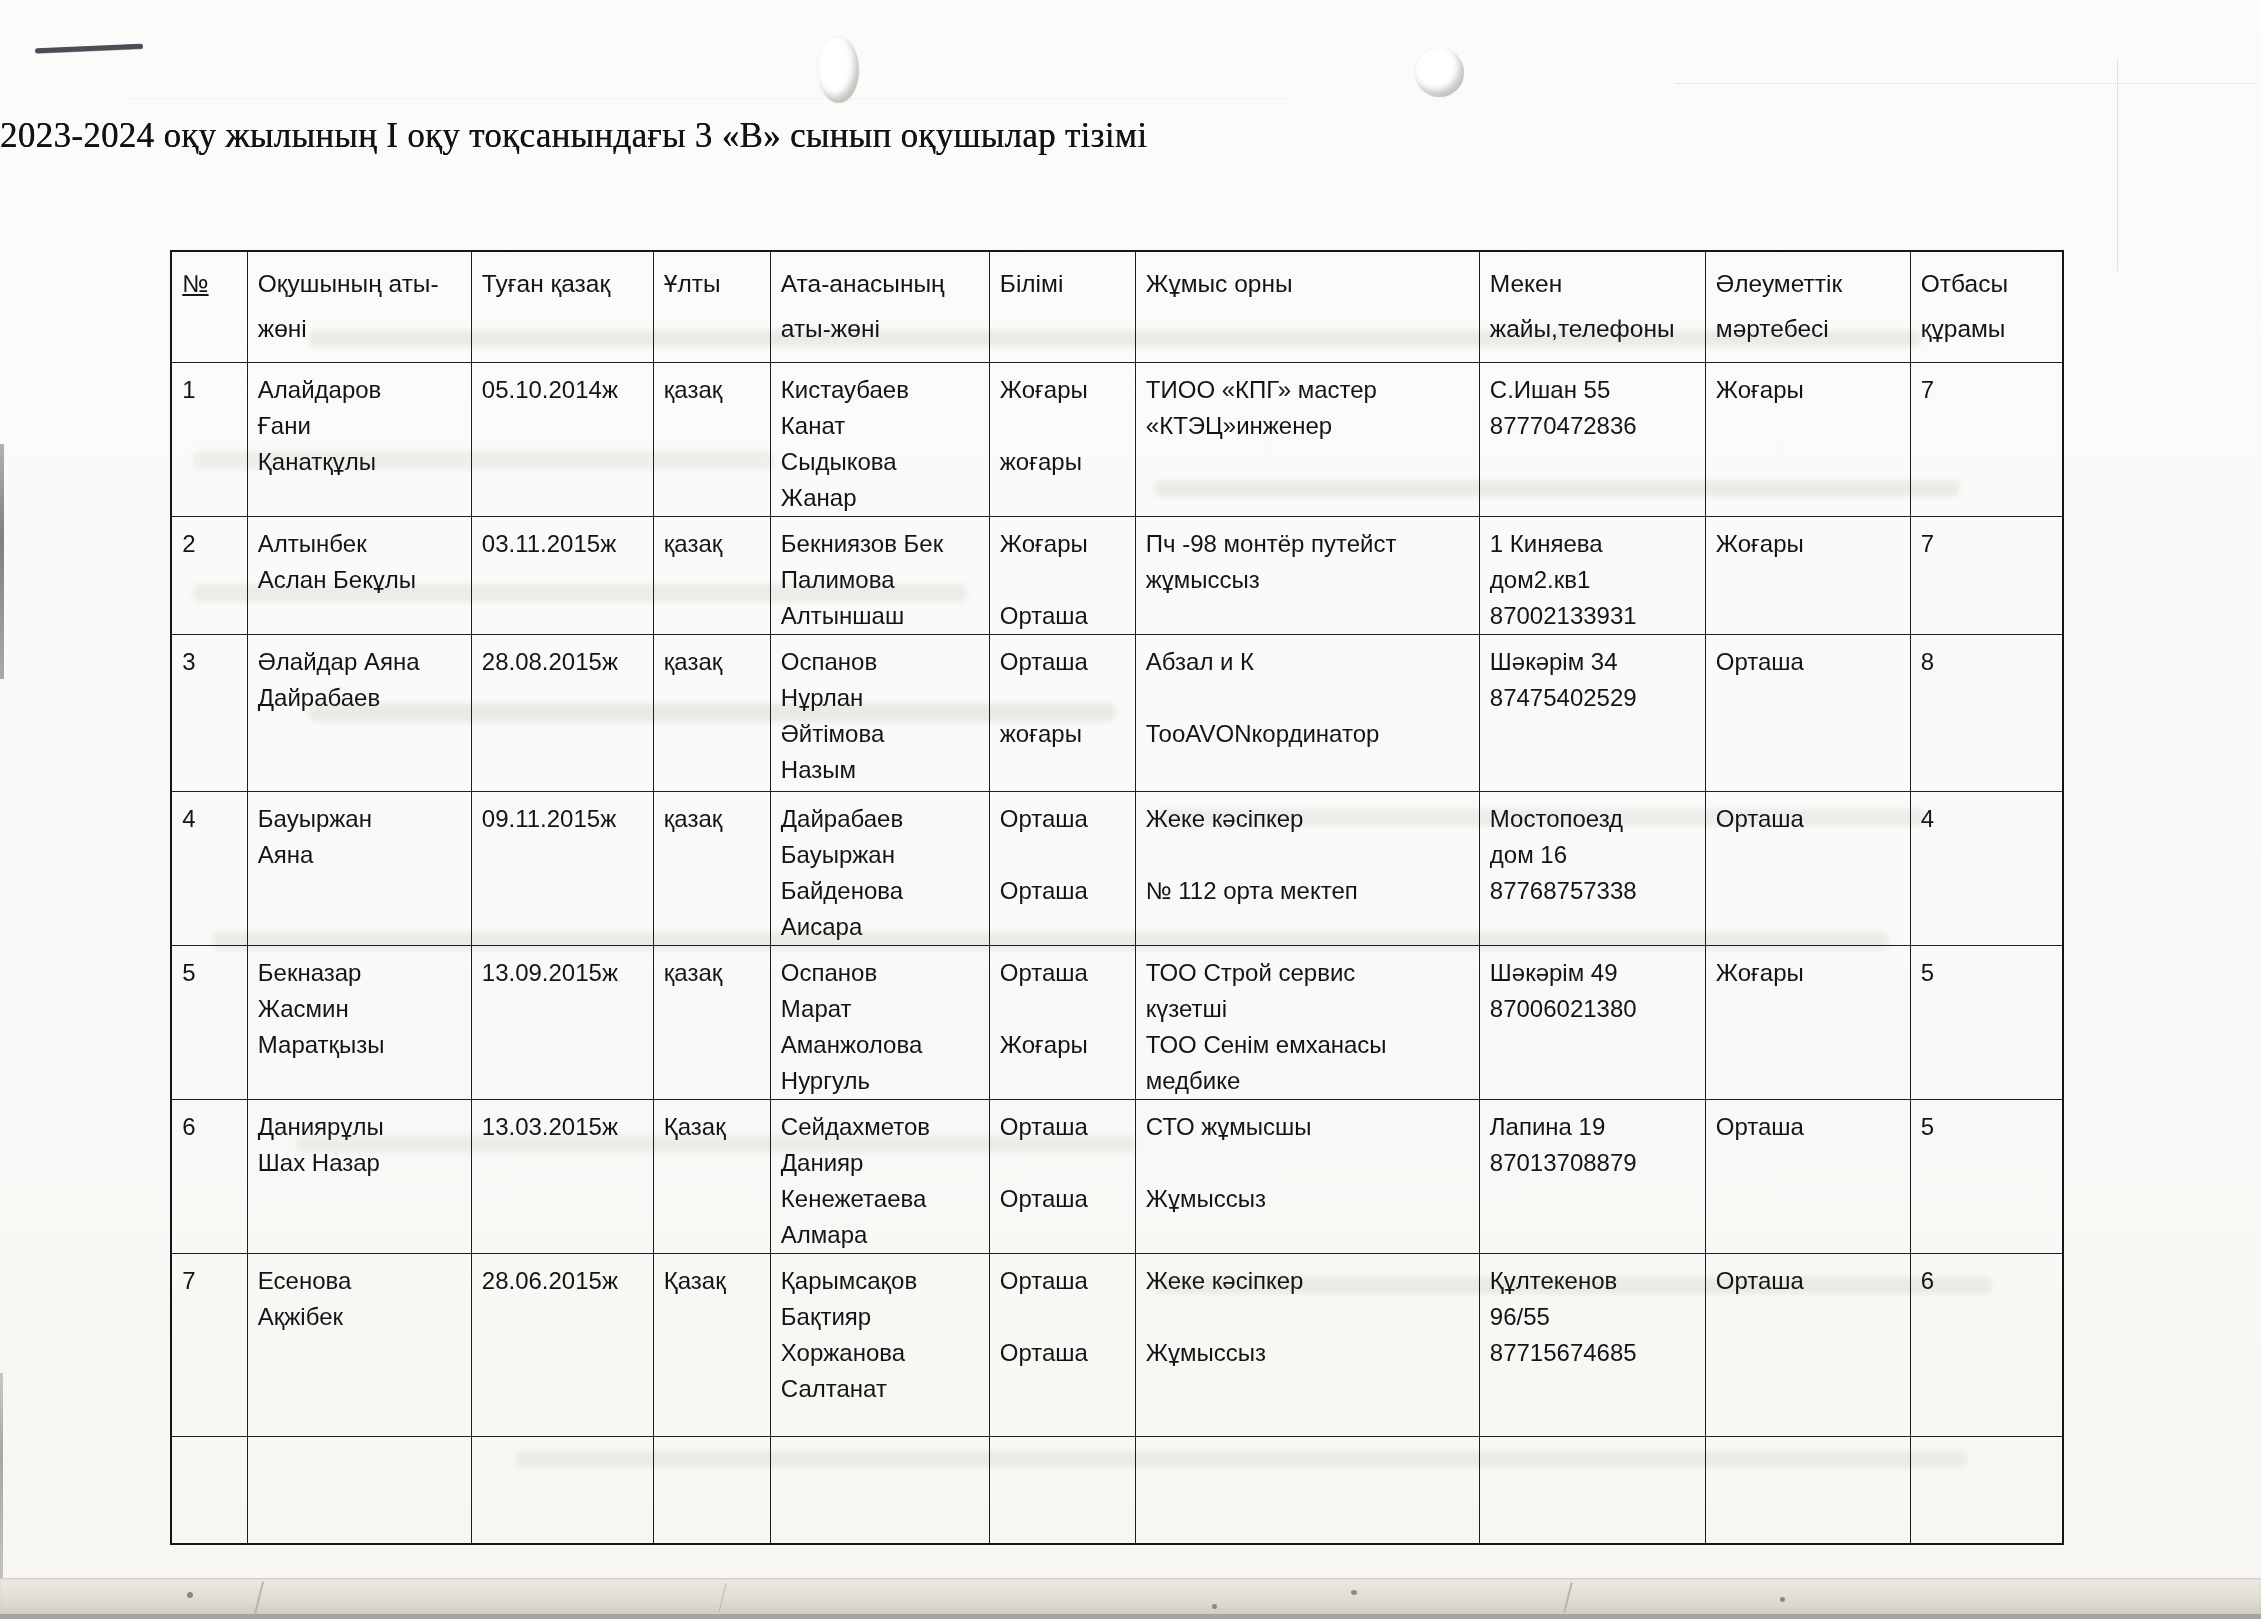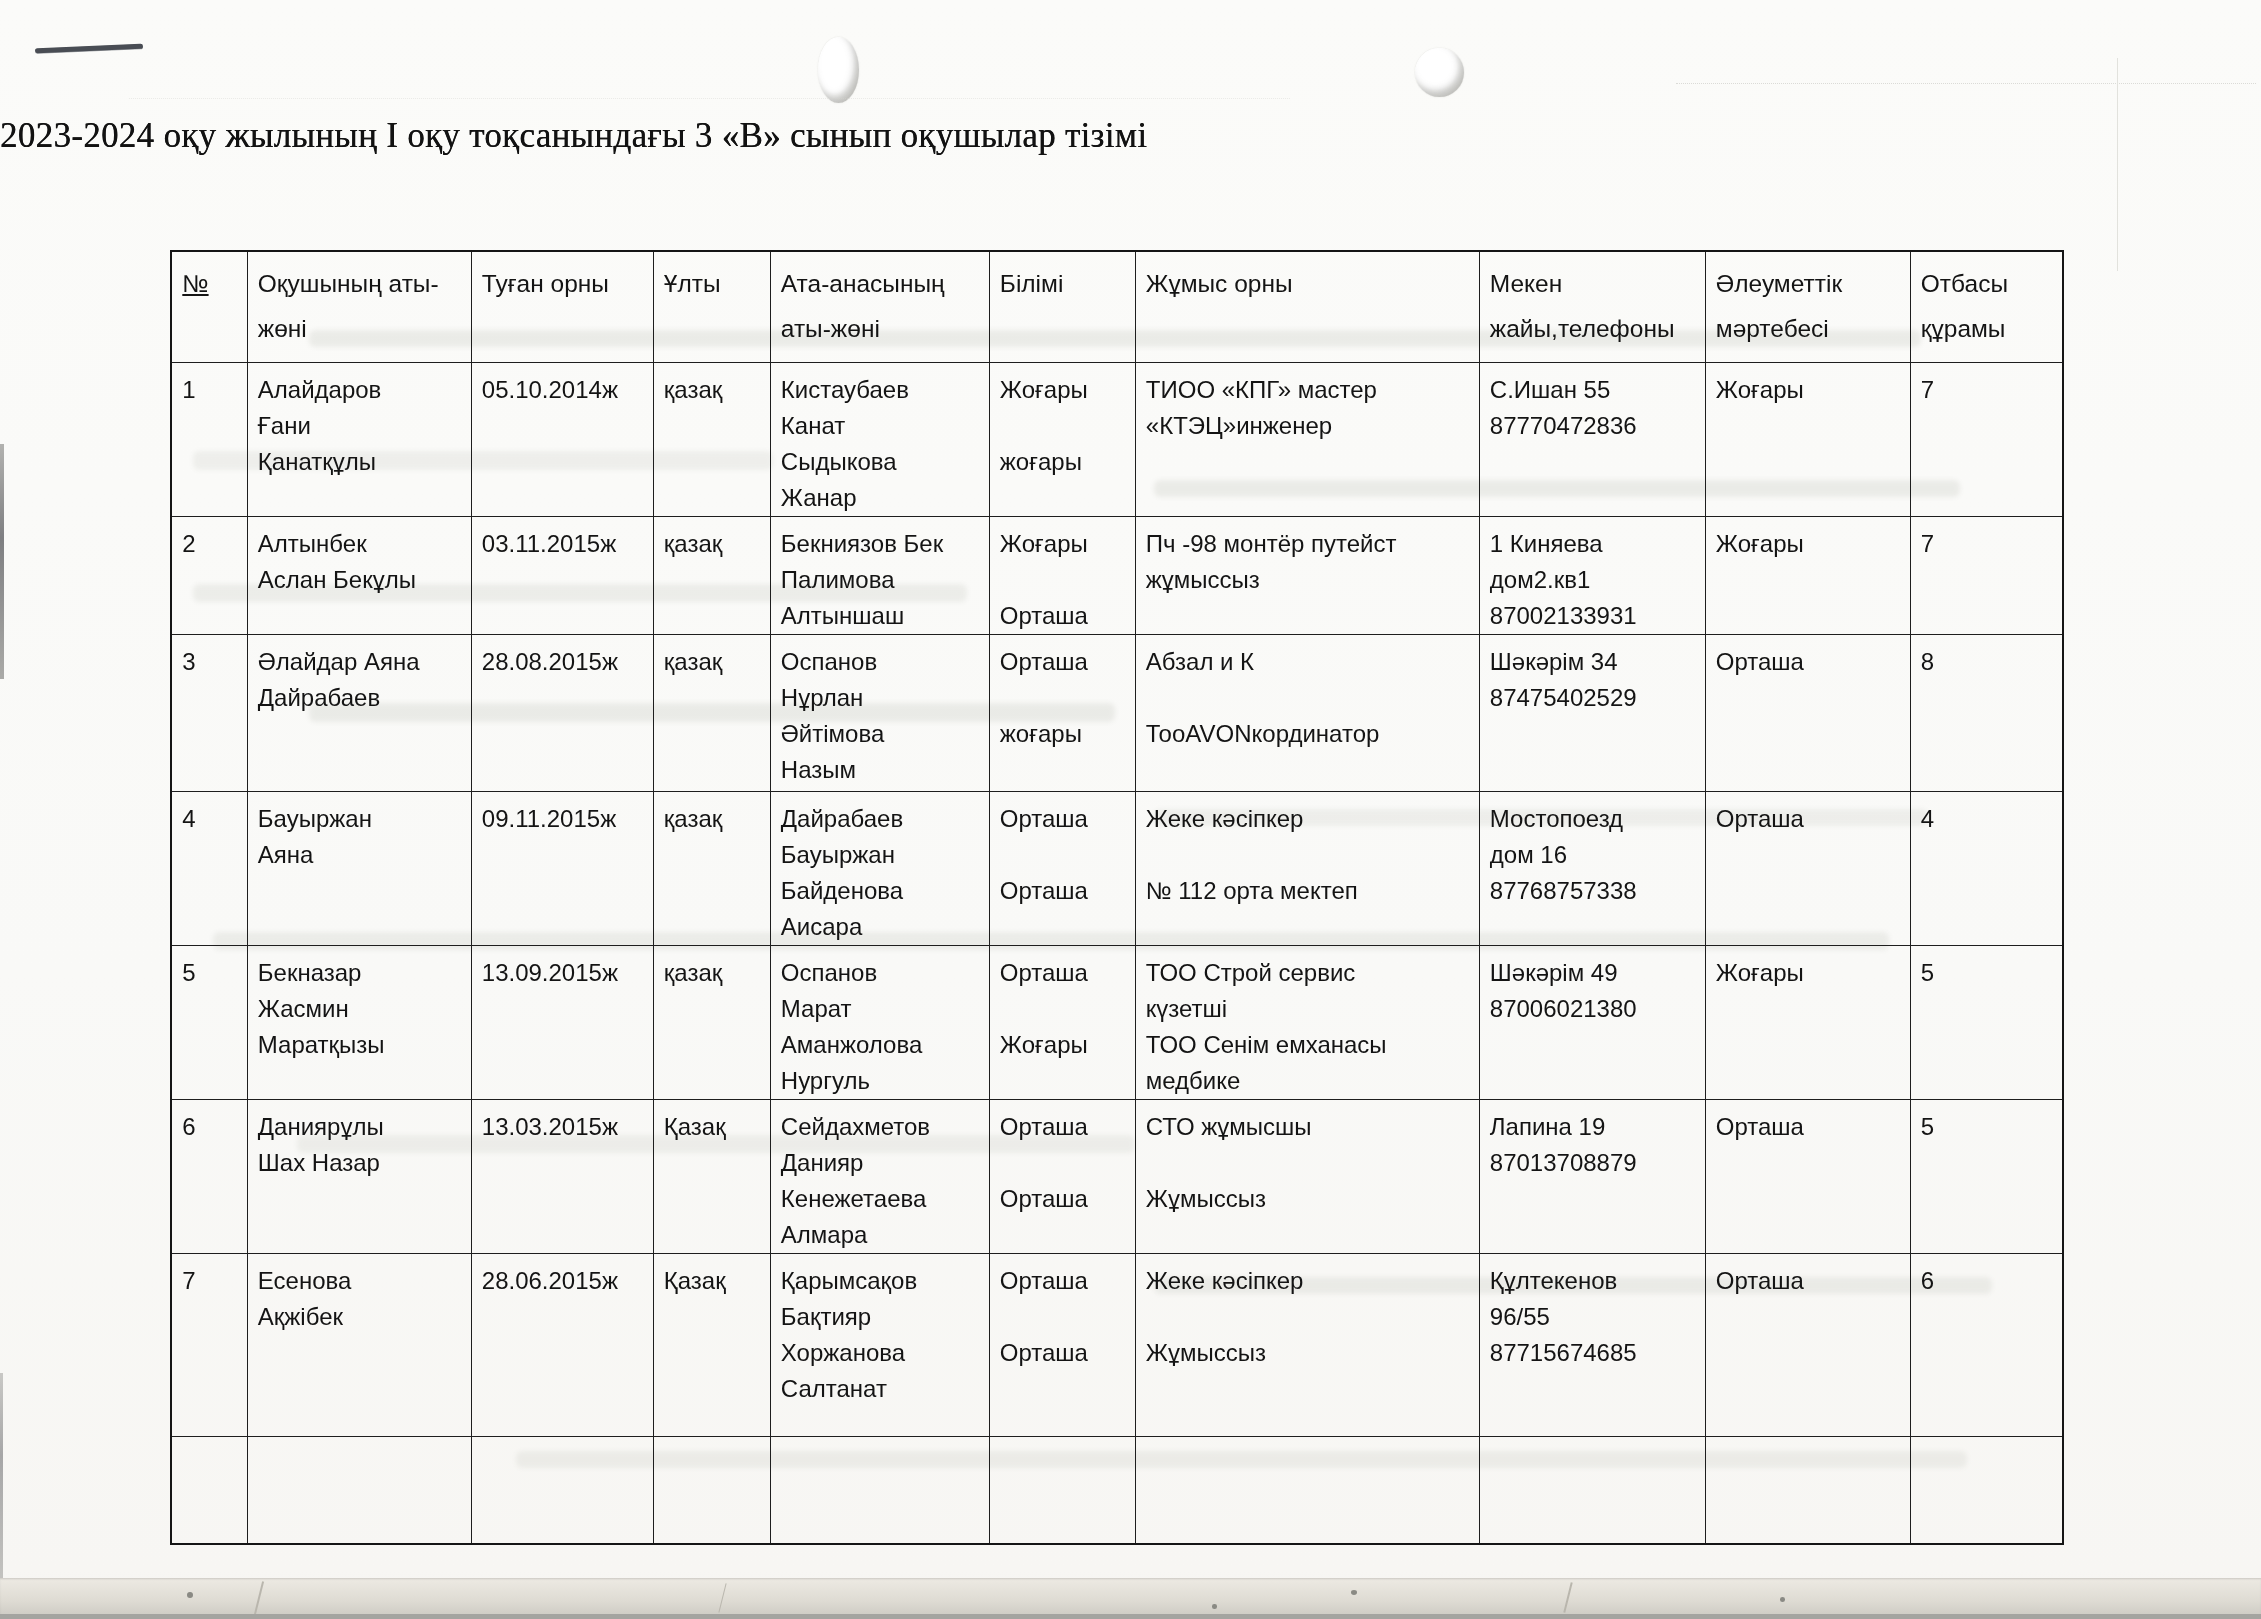--- a/index.html
+++ b/index.html
@@ -140,21 +140,21 @@
         <col style="width:146px">
       <col style="width:344px">
         <col style="width:226px">
         <col style="width:205px">
       <col style="width:153px">
     </colgroup>
     <thead>
       <tr>
         <th><span>№</span></th>
         <th><span>Оқушының аты-жөні</span></th>
-        <th><span>Туған орны</span></th>
+        <th><span>Туған қазақ</span></th>
         <th><span>Ұлты</span></th>
         <th><span>Ата-анасының аты-жөні</span></th>
         <th><span>Білімі</span></th>
         <th><span>Жұмыс орны</span></th>
         <th><span>Мекен жайы,телефоны</span></th>
         <th><span>Әлеуметтік мәртебесі</span></th>
         <th><span>Отбасы құрамы</span></th>
       </tr>
     </thead>
     <tbody>

